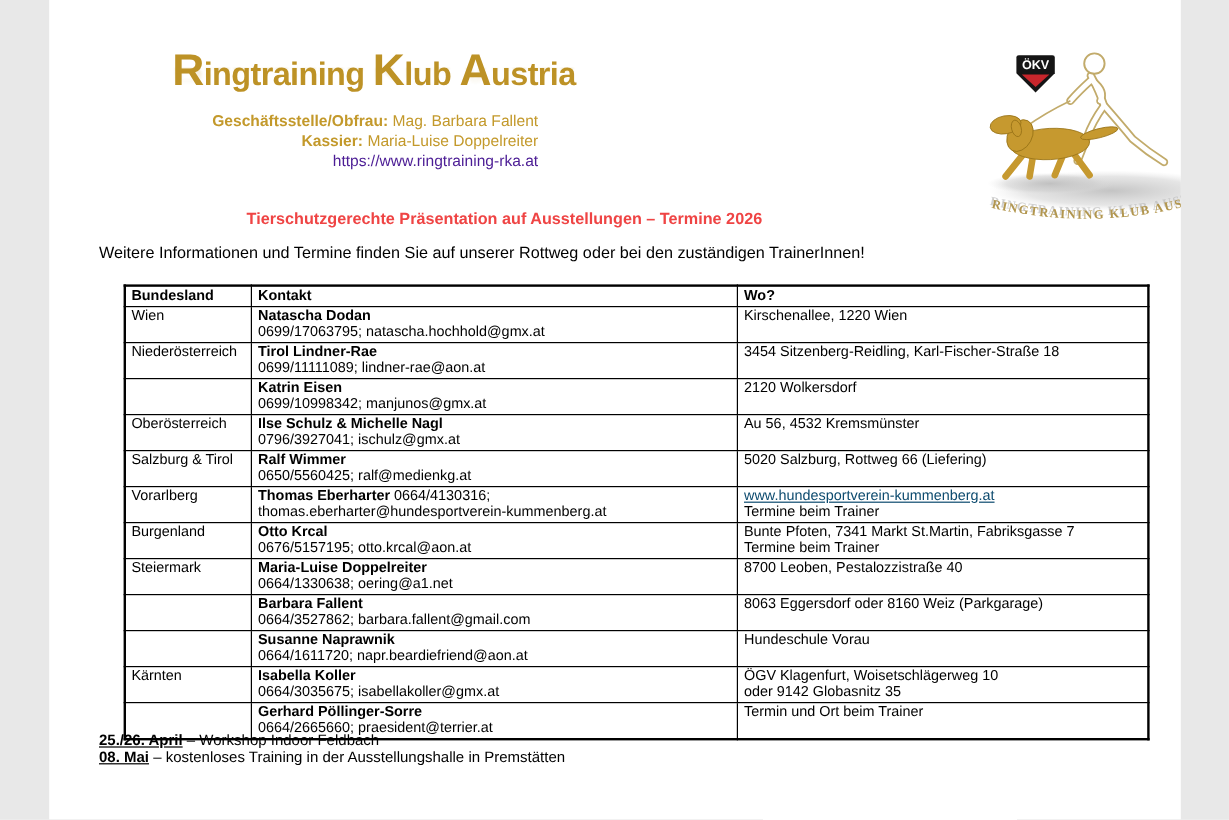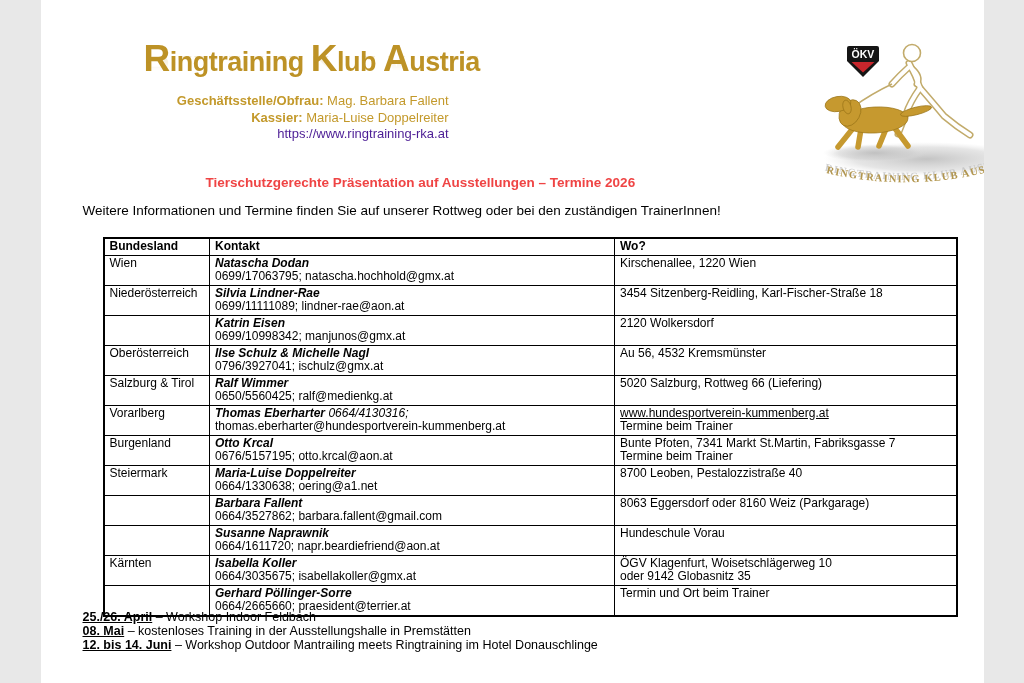--- a/index.html
+++ b/index.html
@@ -58,23 +58,23 @@
   }
   table.contacts th, table.contacts td {
     border:1px solid #000; vertical-align:top; padding:1px 4px 1px 5px;
     overflow:hidden; white-space:nowrap;
   }
   table.contacts th { text-align:left; font-weight:bold; height:17px; }
   table.contacts td { height:29px; }
   col.c-bundesland { width:106px; }
   col.c-kontakt    { width:405px; }
   col.c-wo         { width:342px; }
-  .contact-name { font-weight:bold;font-style:italic; }
+  .contact-name { font-weight:bold; }
   .contact-name .plain { font-weight:normal; }
-  .wo-link { color:#000000; text-decoration:underline; }
+  .wo-link { color:#0c4a6e; text-decoration:underline; }
 
   
   .events { position:absolute; left:42px; top:610px; font-size:12.5px; line-height:14px; }
   .events .ev b { font-weight:bold;text-decoration:underline; }
 </style>
 </head>
 <body>
 
 <div class="page">
 
@@ -178,21 +178,21 @@
             <div class="contact-name">Natascha Dodan</div>
             <div>0699/17063795; natascha.hochhold@gmx.at</div>
           </td>
           <td>
             <div>Kirschenallee, 1220 Wien</div>
           </td>
         </tr>
         <tr>
           <td>Niederösterreich</td>
           <td>
-            <div class="contact-name">Silvia Lindner-Rae</div>
+            <div class="contact-name">Tirol Lindner-Rae</div>
             <div>0699/11111089; lindner-rae@aon.at</div>
           </td>
           <td>
             <div>3454 Sitzenberg-Reidling, Karl-Fischer-Straße 18</div>
           </td>
         </tr>
         <tr>
           <td></td>
           <td>
             <div class="contact-name">Katrin Eisen</div>
@@ -294,16 +294,15 @@
           <td>
             <div>Termin und Ort beim Trainer</div>
           </td>
         </tr>
       </tbody>
   </table>
 
   <div class="events" id="events">
       <div class="ev"><b>25./26. April</b> – Workshop Indoor Feldbach</div>
       <div class="ev"><b>08. Mai</b> – kostenloses Training in der Ausstellungshalle in Premstätten</div>
-      <div class="ev"><b>12. bis 14. Juni</b> – Workshop Outdoor Mantrailing meets Ringtraining im Hotel Donauschlinge</div>
     </div>
 
 </div>
 
 </body></html>

